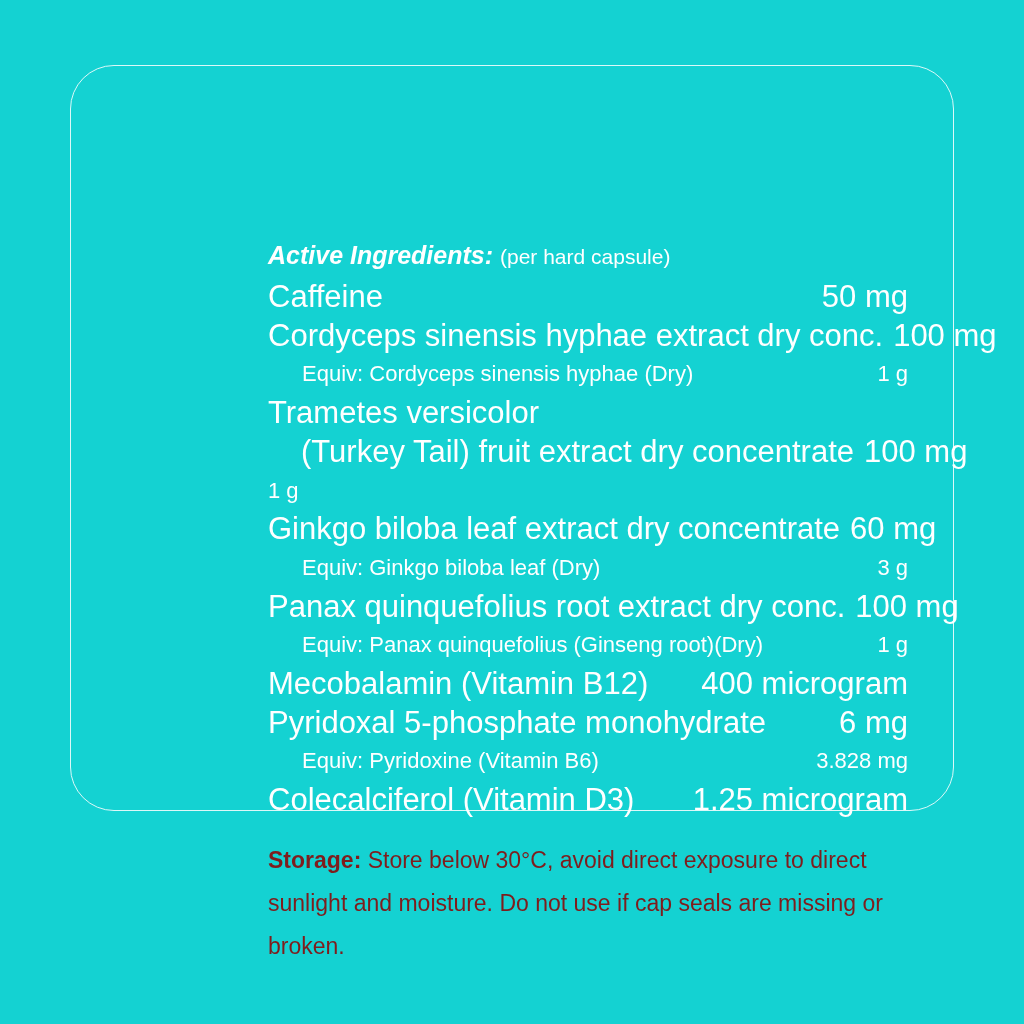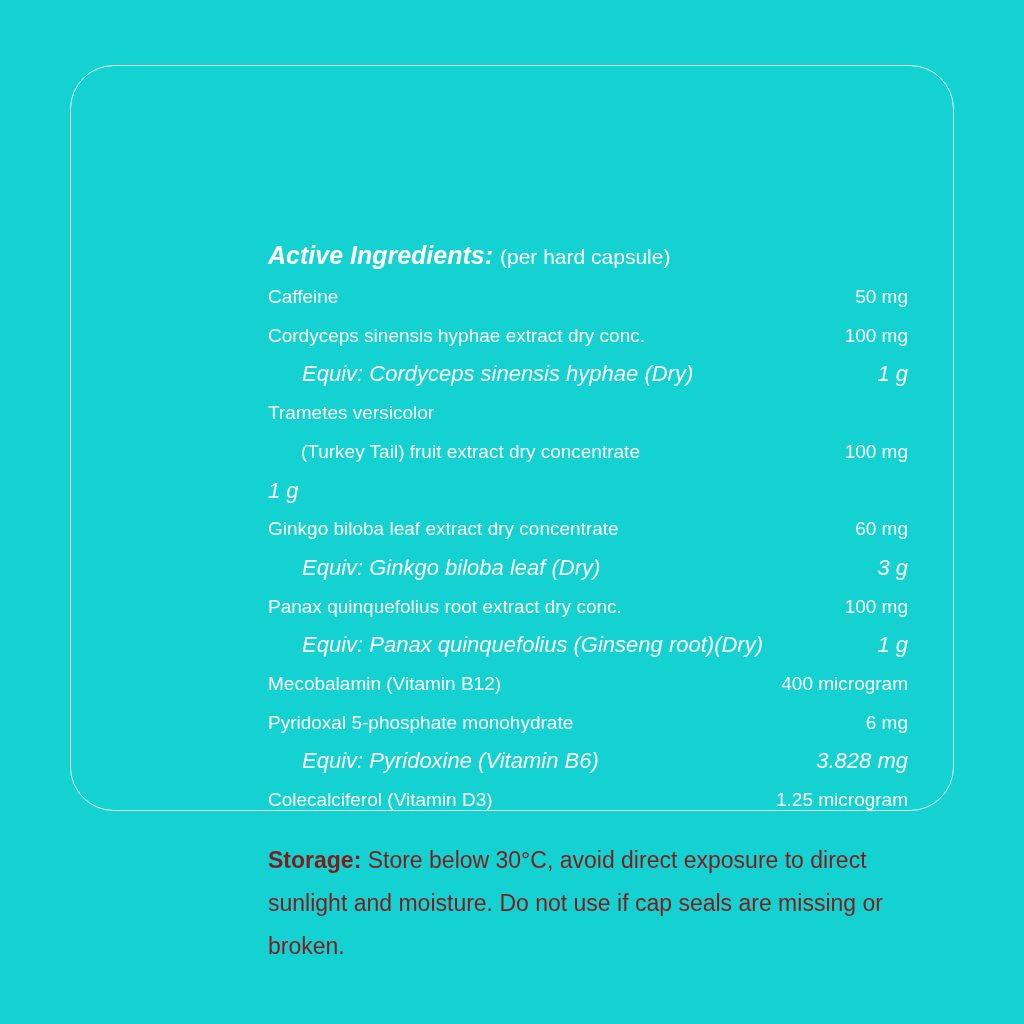--- a/index.html
+++ b/index.html
@@ -45,34 +45,33 @@
   .heading .sub {
     font-size: 21px;
     font-weight: normal;
     font-style: normal;
   }
   .row {
     display: flex;
     align-items: baseline;
     justify-content: space-between;
     color: #ffffff;
-    font-size: 19px;
+    font-size: 31px;
     line-height: 38.7px;
     white-space: nowrap;
   }
   .row .name {
     flex: 0 1 auto;
     padding-right: 10px;
   }
   .row .amount {
     flex: 0 0 auto;
     text-align: center;
   }
   .row.equiv {
-    font-style: italic;
     font-size: 22px;
   }
   .row.equiv .name {
     padding-left: 34px;
   }
   .row.cont .name {
     padding-right: 10px;
     margin-left: 33px;
   }
   .storage {

